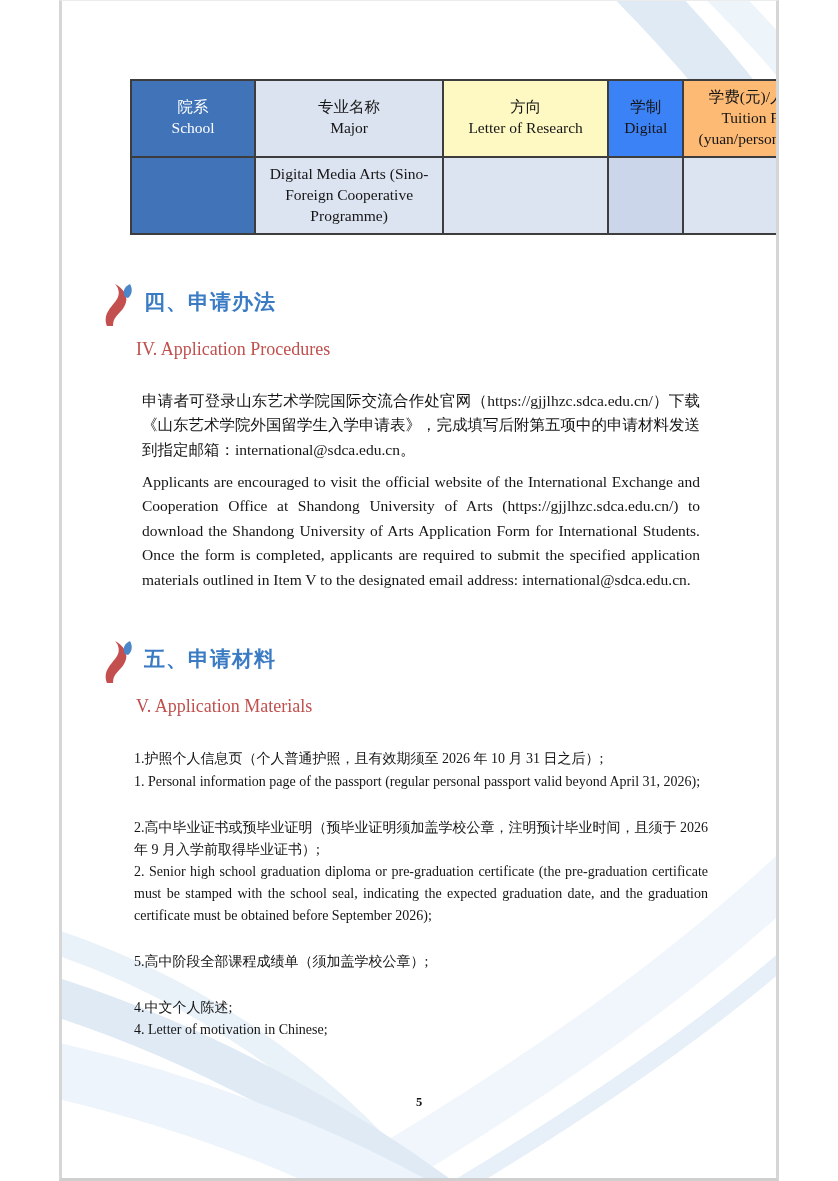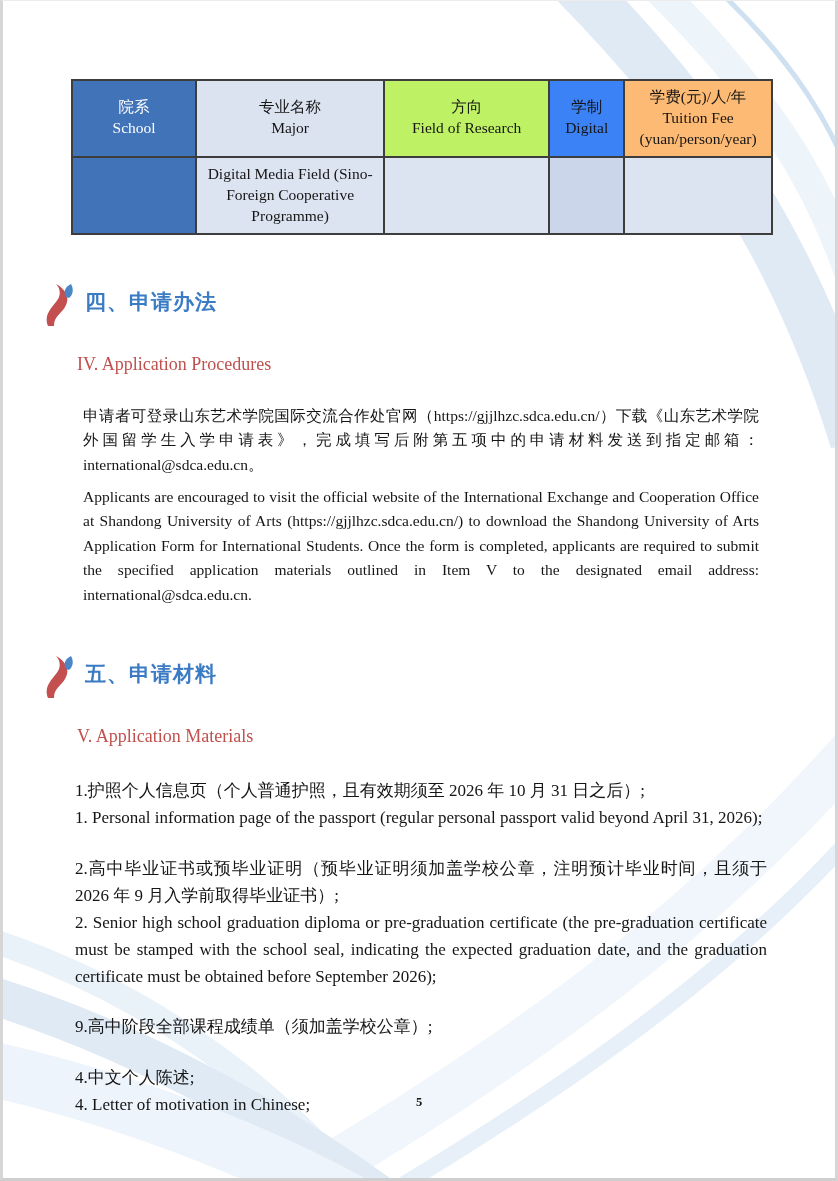--- a/index.html
+++ b/index.html
@@ -1,18 +1,18 @@
 <!DOCTYPE html>
 <html><head>
 <meta charset="utf-8">
 <style>
   html,body { margin:0; padding:0; background:#ffffff; }
   .page {
     position:relative;
-    width:838px; height:1181px;
+    width:720px; height:1181px;
     margin:0 auto;
     background:#ffffff;
     box-sizing:border-box;
     border-left:3px solid #d6d6d6;
     border-right:3px solid #d6d6d6;
     border-bottom:3px solid #cfcfcf;
     border-top:1px solid #ececec;
     overflow:hidden;
     font-family:"Liberation Serif","DejaVu Serif",serif;
     color:#151515;
@@ -38,46 +38,46 @@
   }
   .prog-table .head th { height:53px; }
   .prog-table .data td { height:52px; }
   .col-school { width:121px; }
   .col-major { width:183px; }
   .col-field { width:161px; }
   .col-duration { width:73px; }
   .col-tuition { width:144px; }
   .cell-school-bg { background:#4173b8; color:#ffffff; font-weight:bold; }
   .hd-major { background:#dce3f0; }
-  .hd-field { background:#bef264; }
+  .hd-field { background:#fef9c3; }
   .hd-duration { background:#3b82f6; }
   .hd-tuition { background:#fdba74; }
   .dt-light { background:#dce3f1; }
   .dt-duration { background:#cbd6ea; }
 
   
   .section-head {
     display:flex; align-items:flex-start; gap:8px;
     margin:47px 0 0 -30px;
   }
   .section-head .flame { flex:0 0 auto; margin-top:2px; }
   .zh-heading {
     font-family:"Liberation Sans","DejaVu Sans",sans-serif;
     font-size:21px; font-weight:bold; color:#3a7bc4;
     letter-spacing:1px; padding-top:6px;
   }
   .en-subheading {
     font-size:18px; color:#c0504d;
-    margin:28px 0 0 2px;
+    margin:13px 0 0 2px;
   }
 
   
   .para-block { margin-top:29px; font-size:15.5px; line-height:1.58; }
   .para { text-align:justify; margin:8px; }
-  .materials { margin-top:31px; font-size:17px; line-height:1.58; }
+  .materials { margin-top:31px; font-size:14px; line-height:1.58; }
   .mat-item { margin-top:24px; }
   .mat-item:first-child { margin-top:0; }
   .line { text-align:justify; }
 
   
   .page-number {
     position:absolute; left:0; right:0; bottom:68px;
     text-align:center; font-size:12.5px; font-weight:bold;
     z-index:1;
   }
@@ -116,35 +116,35 @@
         <th class="cell-school-bg">
           <div>院系</div>
           <div>School</div>
         </th>
         <th class="hd-major">
           <div>专业名称</div>
           <div>Major</div>
         </th>
         <th class="hd-field">
           <div>方向</div>
-          <div>Field of Research</div>
+          <div>Letter of Research</div>
         </th>
         <th class="hd-duration">
           <div>学制</div>
           <div>Digital</div>
         </th>
         <th class="hd-tuition">
           <div>学费(元)/人/年</div>
           <div>Tuition Fee</div>
           <div>(yuan/person/year)</div>
         </th>
       </tr>
       <tr class="data">
         <td class="cell-school-bg"></td>
-        <td class="dt-light">Digital Media Field (Sino-Foreign Cooperative Programme)</td>
+        <td class="dt-light">Digital Media Arts (Sino-Foreign Cooperative Programme)</td>
         <td class="dt-light"></td>
         <td class="dt-duration"></td>
         <td class="dt-light"></td>
       </tr>
     </tbody>
       </table>
 
     <div class="section-head">
       <svg class="flame" width="32" height="42" viewBox="0 0 32 42" xmlns="http://www.w3.org/2000/svg" aria-hidden="true">
         <path d="M3 42 C-2 30 8 23 13 15 C16 10 15 4 11 0 C22 6 25 15 20 23 C16 30 9 32 9 42 Z" fill="#c3504f"></path>
@@ -171,21 +171,21 @@
     <div class="materials">
       <div class="mat-item">
         <div class="line">1.护照个人信息页（个人普通护照，且有效期须至 2026 年 10 月 31 日之后）;</div>
         <div class="line">1. Personal information page of the passport (regular personal passport valid beyond April 31, 2026);</div>
       </div>
       <div class="mat-item">
         <div class="line">2.高中毕业证书或预毕业证明（预毕业证明须加盖学校公章，注明预计毕业时间，且须于 2026 年 9 月入学前取得毕业证书）;</div>
         <div class="line">2. Senior high school graduation diploma or pre-graduation certificate (the pre-graduation certificate must be stamped with the school seal, indicating the expected graduation date, and the graduation certificate must be obtained before September 2026);</div>
       </div>
       <div class="mat-item">
-        <div class="line">9.高中阶段全部课程成绩单（须加盖学校公章）;</div>
+        <div class="line">5.高中阶段全部课程成绩单（须加盖学校公章）;</div>
       </div>
       <div class="mat-item">
         <div class="line">4.中文个人陈述;</div>
         <div class="line">4. Letter of motivation in Chinese;</div>
       </div>
     </div>
 
   </div>
 
   <div class="page-number">5</div>

